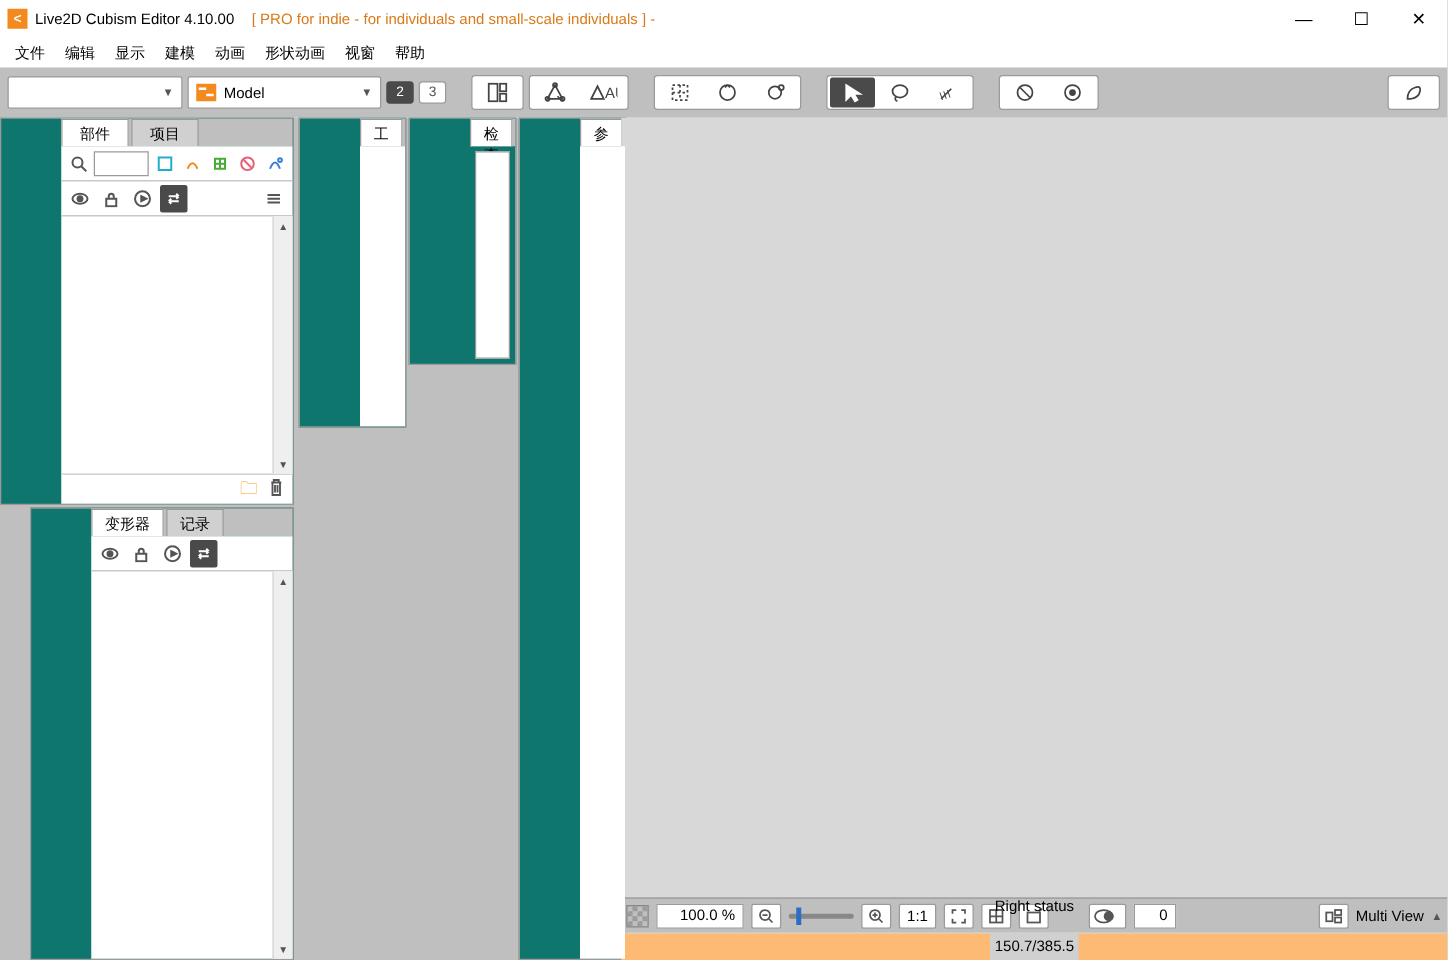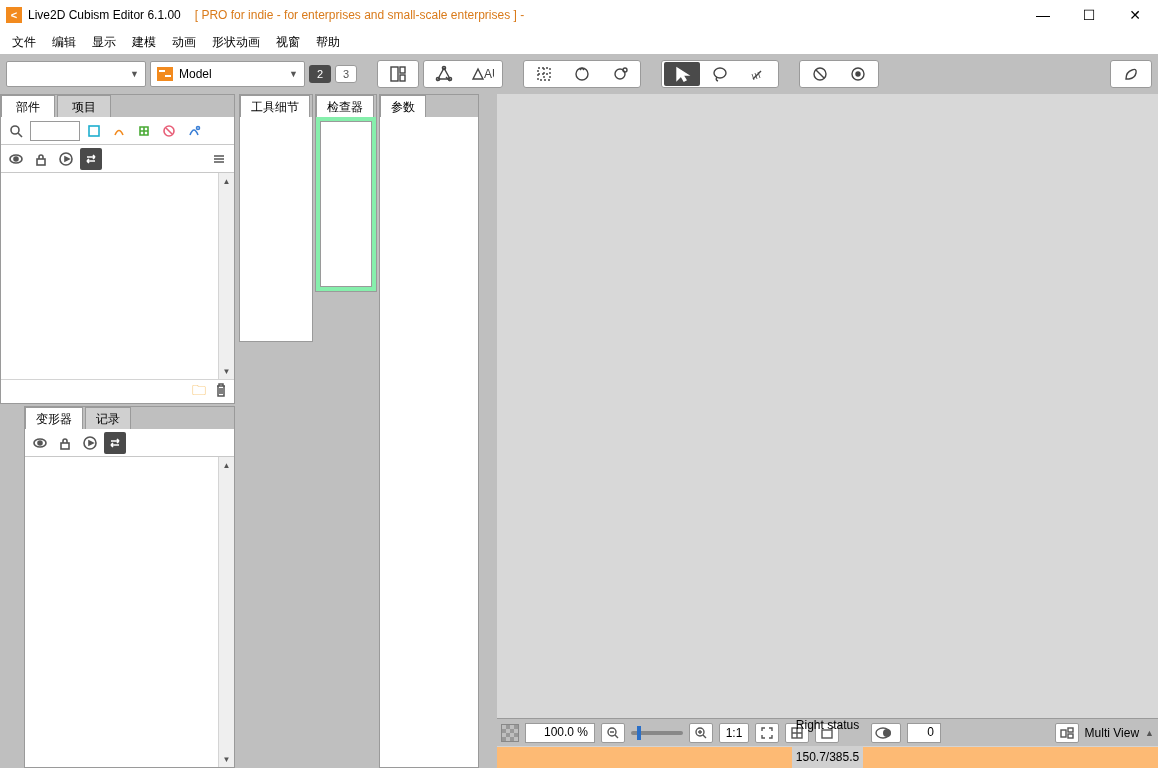--- a/index.html
+++ b/index.html
@@ -29,21 +29,21 @@
   .tb-btn.active { background: #4a4a4a; color: #fff; }
   .tb-btn svg { stroke: #444; fill: none; stroke-width: 1.4; }
   .tb-btn.active svg { stroke: #fff; }
   .gap { width: 12px; }
   
   .workarea { flex: 1; display: flex; background: #bfbfbf; overflow: hidden; }
   .col-left { width: 235px; display: flex; flex-direction: column; gap: 2px; }
   .col-mid  { width: 240px; display: flex; flex-direction: row; gap: 2px; margin-left: 4px; }
   .col-canvas { flex: 1; display: flex; flex-direction: column; margin-left: 18px; justify-content: center; }
   
-  .panel { background: #86efac; display: flex; flex-direction: column; border: 1px solid #9a9a9a; }
+  .panel { background: #0f766e; display: flex; flex-direction: column; border: 1px solid #9a9a9a; padding-left: 48px; }
   .tabs { display: flex; height: 22px; background: #bfbfbf; }
   .tabs .tab { padding: 3px 14px; background: #d0d0d0; border: 1px solid #9a9a9a; border-bottom: none; margin-right: 2px; font-size: 12px; }
   .tabs .tab.active { background: #fff; }
   .tabs.compact .tab { padding: 3px 10px; }
   
   .strip { display: flex; align-items: center; height: 28px; padding: 2px 4px; gap: 3px; background: #fff; border-bottom: 1px solid #c8c8c8; }
   .strip .field { width: 50px; height: 20px; border: 1px solid #9a9a9a; background: #fff; }
   .sqbtn { width: 22px; height: 22px; display: inline-flex; align-items: center; justify-content: center; border-radius: 2px; }
   .sqbtn.dark { background: #4a4a4a; color: #fff; }
   .sqbtn svg { stroke: #555; fill: none; stroke-width: 1.6; }
@@ -80,22 +80,22 @@
   .statusbar { height: 22px; background: #fdba74; display: flex; align-items: center; justify-content: flex-end; gap: 14px; padding: 0 8px; font-family: monospace; font-size: 11px; border-top: 1px solid #d4d4d4; flex-direction: column; }
   .statusbar .coord { background: #d0d0d0; padding: 4px 4px; }
   
   .panel.insp .body { flex: 1; margin: 4px; border: 1px solid #9a9a9a; background: #fff; }
 </style>
 </head>
 <body>
 
 <div class="titlebar">
   <span class="logo">&lt;</span>
-  <span class="title">Live2D Cubism Editor 6.1.00</span>
-  <span class="sub">[ PRO for indie - for enterprises and small-scale enterprises ]  -</span>
+  <span class="title">Live2D Cubism Editor 4.10.00</span>
+  <span class="sub">[ PRO for indie - for individuals and small-scale individuals ]  -</span>
   <span class="spacer"></span>
   <span class="winbtn">—</span>
   <span class="winbtn">☐</span>
   <span class="winbtn">✕</span>
 </div>
 
 <div class="menubar">
   <span>文件</span>
   <span>编辑</span>
   <span>显示</span>

